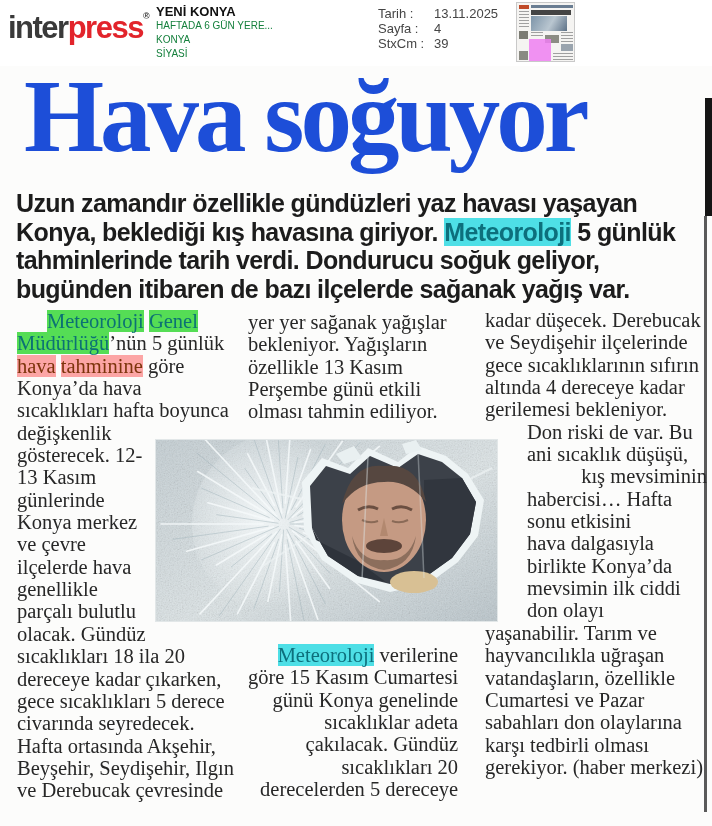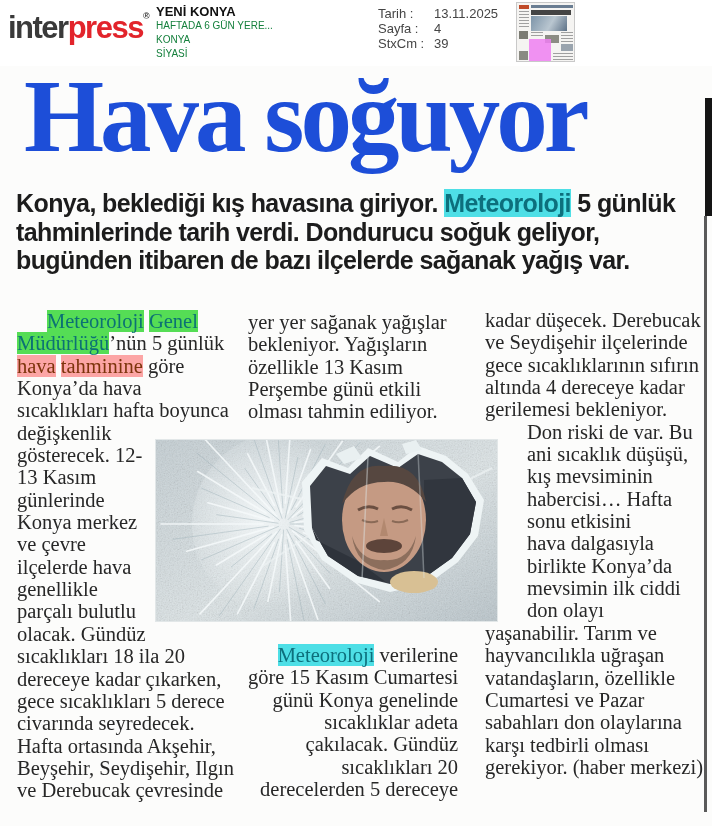--- a/index.html
+++ b/index.html
@@ -106,20 +106,21 @@
       <div class="hl"></div>
     </div>
   </div>
 
   <div class="headline">Hava soğuyor</div>
 
   <div class="rule-thick"></div>
   <div class="rule-thin"></div>
 
   <div class="lede">
+      <div class="t-line"><span>Uzun zamandır özellikle gündüzleri yaz havası yaşayan</span></div>
       <div class="t-line"><span>Konya, beklediği kış havasına giriyor. </span><span class="hl-cyan">Meteoroloji</span><span> 5 günlük</span></div>
       <div class="t-line"><span>tahminlerinde tarih verdi. Dondurucu soğuk geliyor,</span></div>
       <div class="t-line"><span>bugünden itibaren de bazı ilçelerde sağanak yağış var.</span></div>
     </div>
 
   <div class="bodycol" id="col1">
       <div class="t-line" style="padding-left: 30px;"><span class="hl-green">Meteoroloji</span><span> </span><span class="hl-green">Genel</span></div>
       <div class="t-line"><span class="hl-green">Müdürlüğü</span><span>’nün 5 günlük</span></div>
       <div class="t-line"><span class="hl-orange">hava</span><span> </span><span class="hl-orange">tahminine</span><span> göre</span></div>
       <div class="t-line"><span>Konya’da hava</span></div>
@@ -159,21 +160,21 @@
       <div class="t-line"><span>derecelerden 5 dereceye</span></div>
     </div>
   <div class="bodycol" id="col3">
       <div class="t-line"><span>kadar düşecek. Derebucak</span></div>
       <div class="t-line"><span>ve Seydişehir ilçelerinde</span></div>
       <div class="t-line"><span>gece sıcaklıklarının sıfırın</span></div>
       <div class="t-line"><span>altında 4 dereceye kadar</span></div>
       <div class="t-line"><span>gerilemesi bekleniyor.</span></div>
       <div class="t-line" style="padding-left: 42px;"><span>Don riski de var. Bu</span></div>
       <div class="t-line" style="padding-left: 42px;"><span>ani sıcaklık düşüşü,</span></div>
-      <div class="t-line" style="padding-left: 42px;"><span>kış mevsiminin</span></div>
+      <div class="t-line" style="padding-left: 42px; text-align: right;"><span>kış mevsiminin</span></div>
       <div class="t-line" style="padding-left: 42px;"><span>habercisi… Hafta</span></div>
       <div class="t-line" style="padding-left: 42px;"><span>sonu etkisini</span></div>
       <div class="t-line" style="padding-left: 42px;"><span>hava dalgasıyla</span></div>
       <div class="t-line" style="padding-left: 42px;"><span>birlikte Konya’da</span></div>
       <div class="t-line" style="padding-left: 42px;"><span>mevsimin ilk ciddi</span></div>
       <div class="t-line" style="padding-left: 42px;"><span>don olayı</span></div>
       <div class="t-line"><span>yaşanabilir. Tarım ve</span></div>
       <div class="t-line"><span>hayvancılıkla uğraşan</span></div>
       <div class="t-line"><span>vatandaşların, özellikle</span></div>
       <div class="t-line"><span>Cumartesi ve Pazar</span></div>

